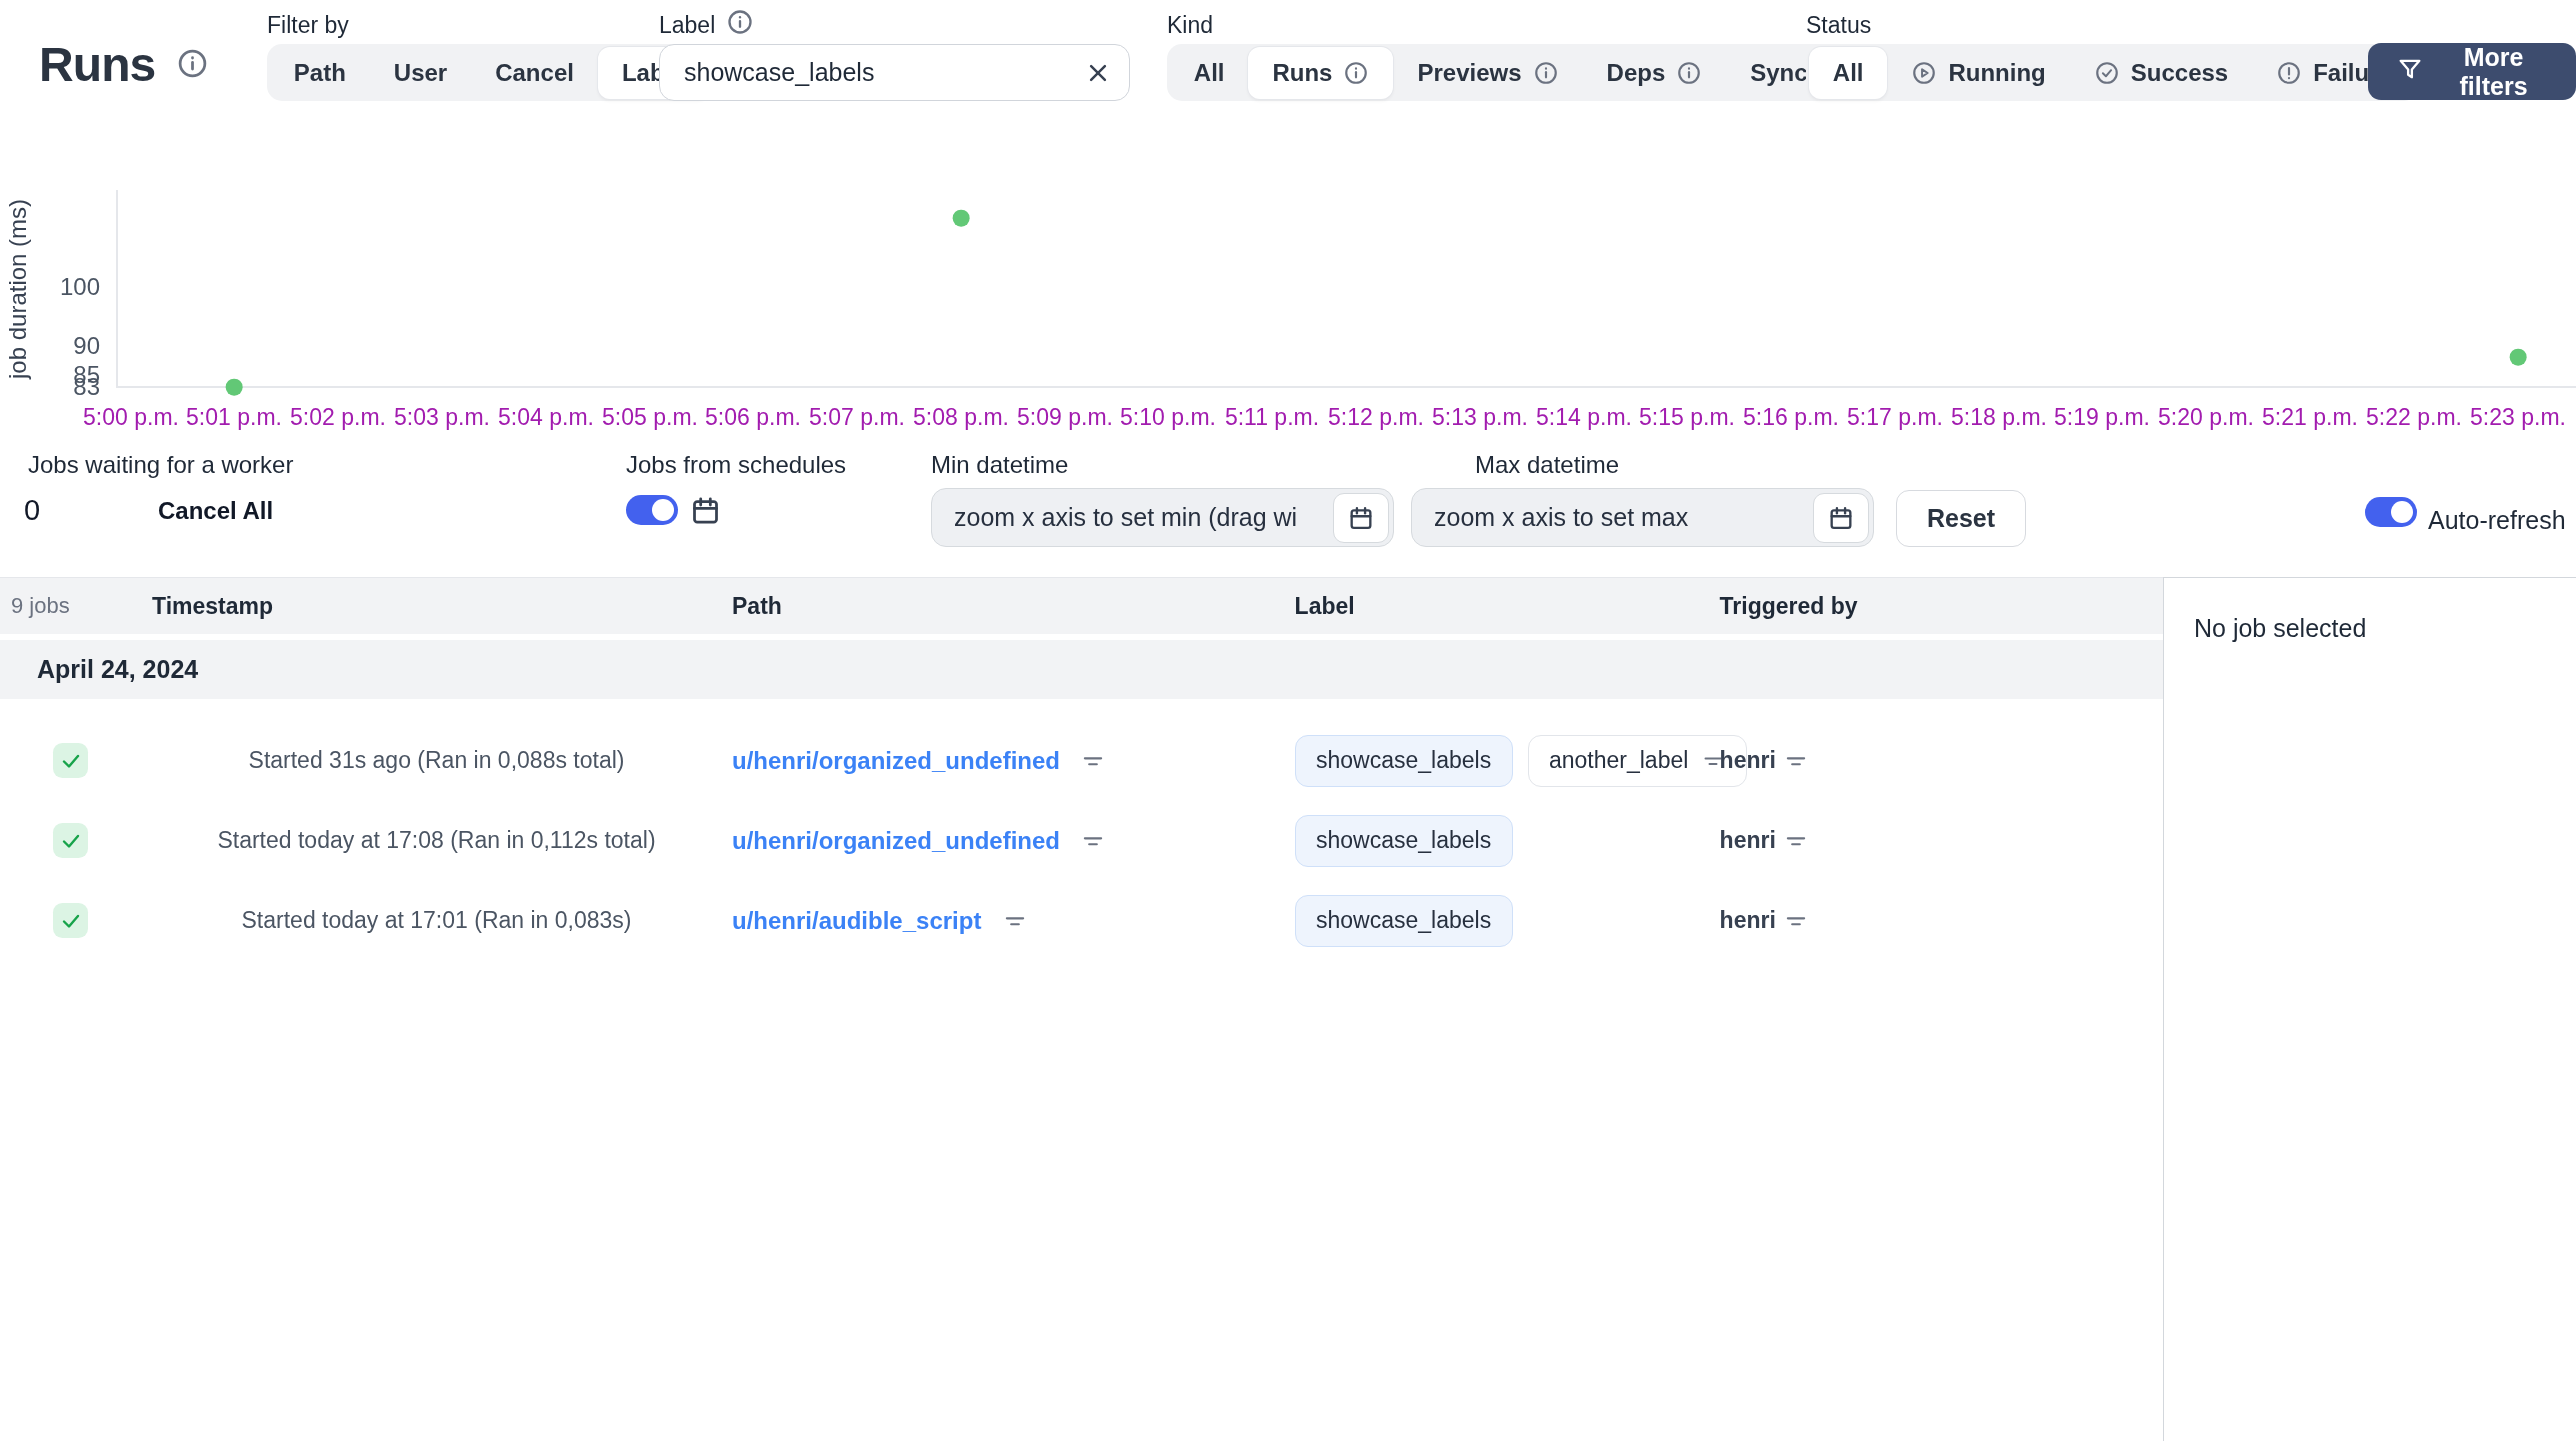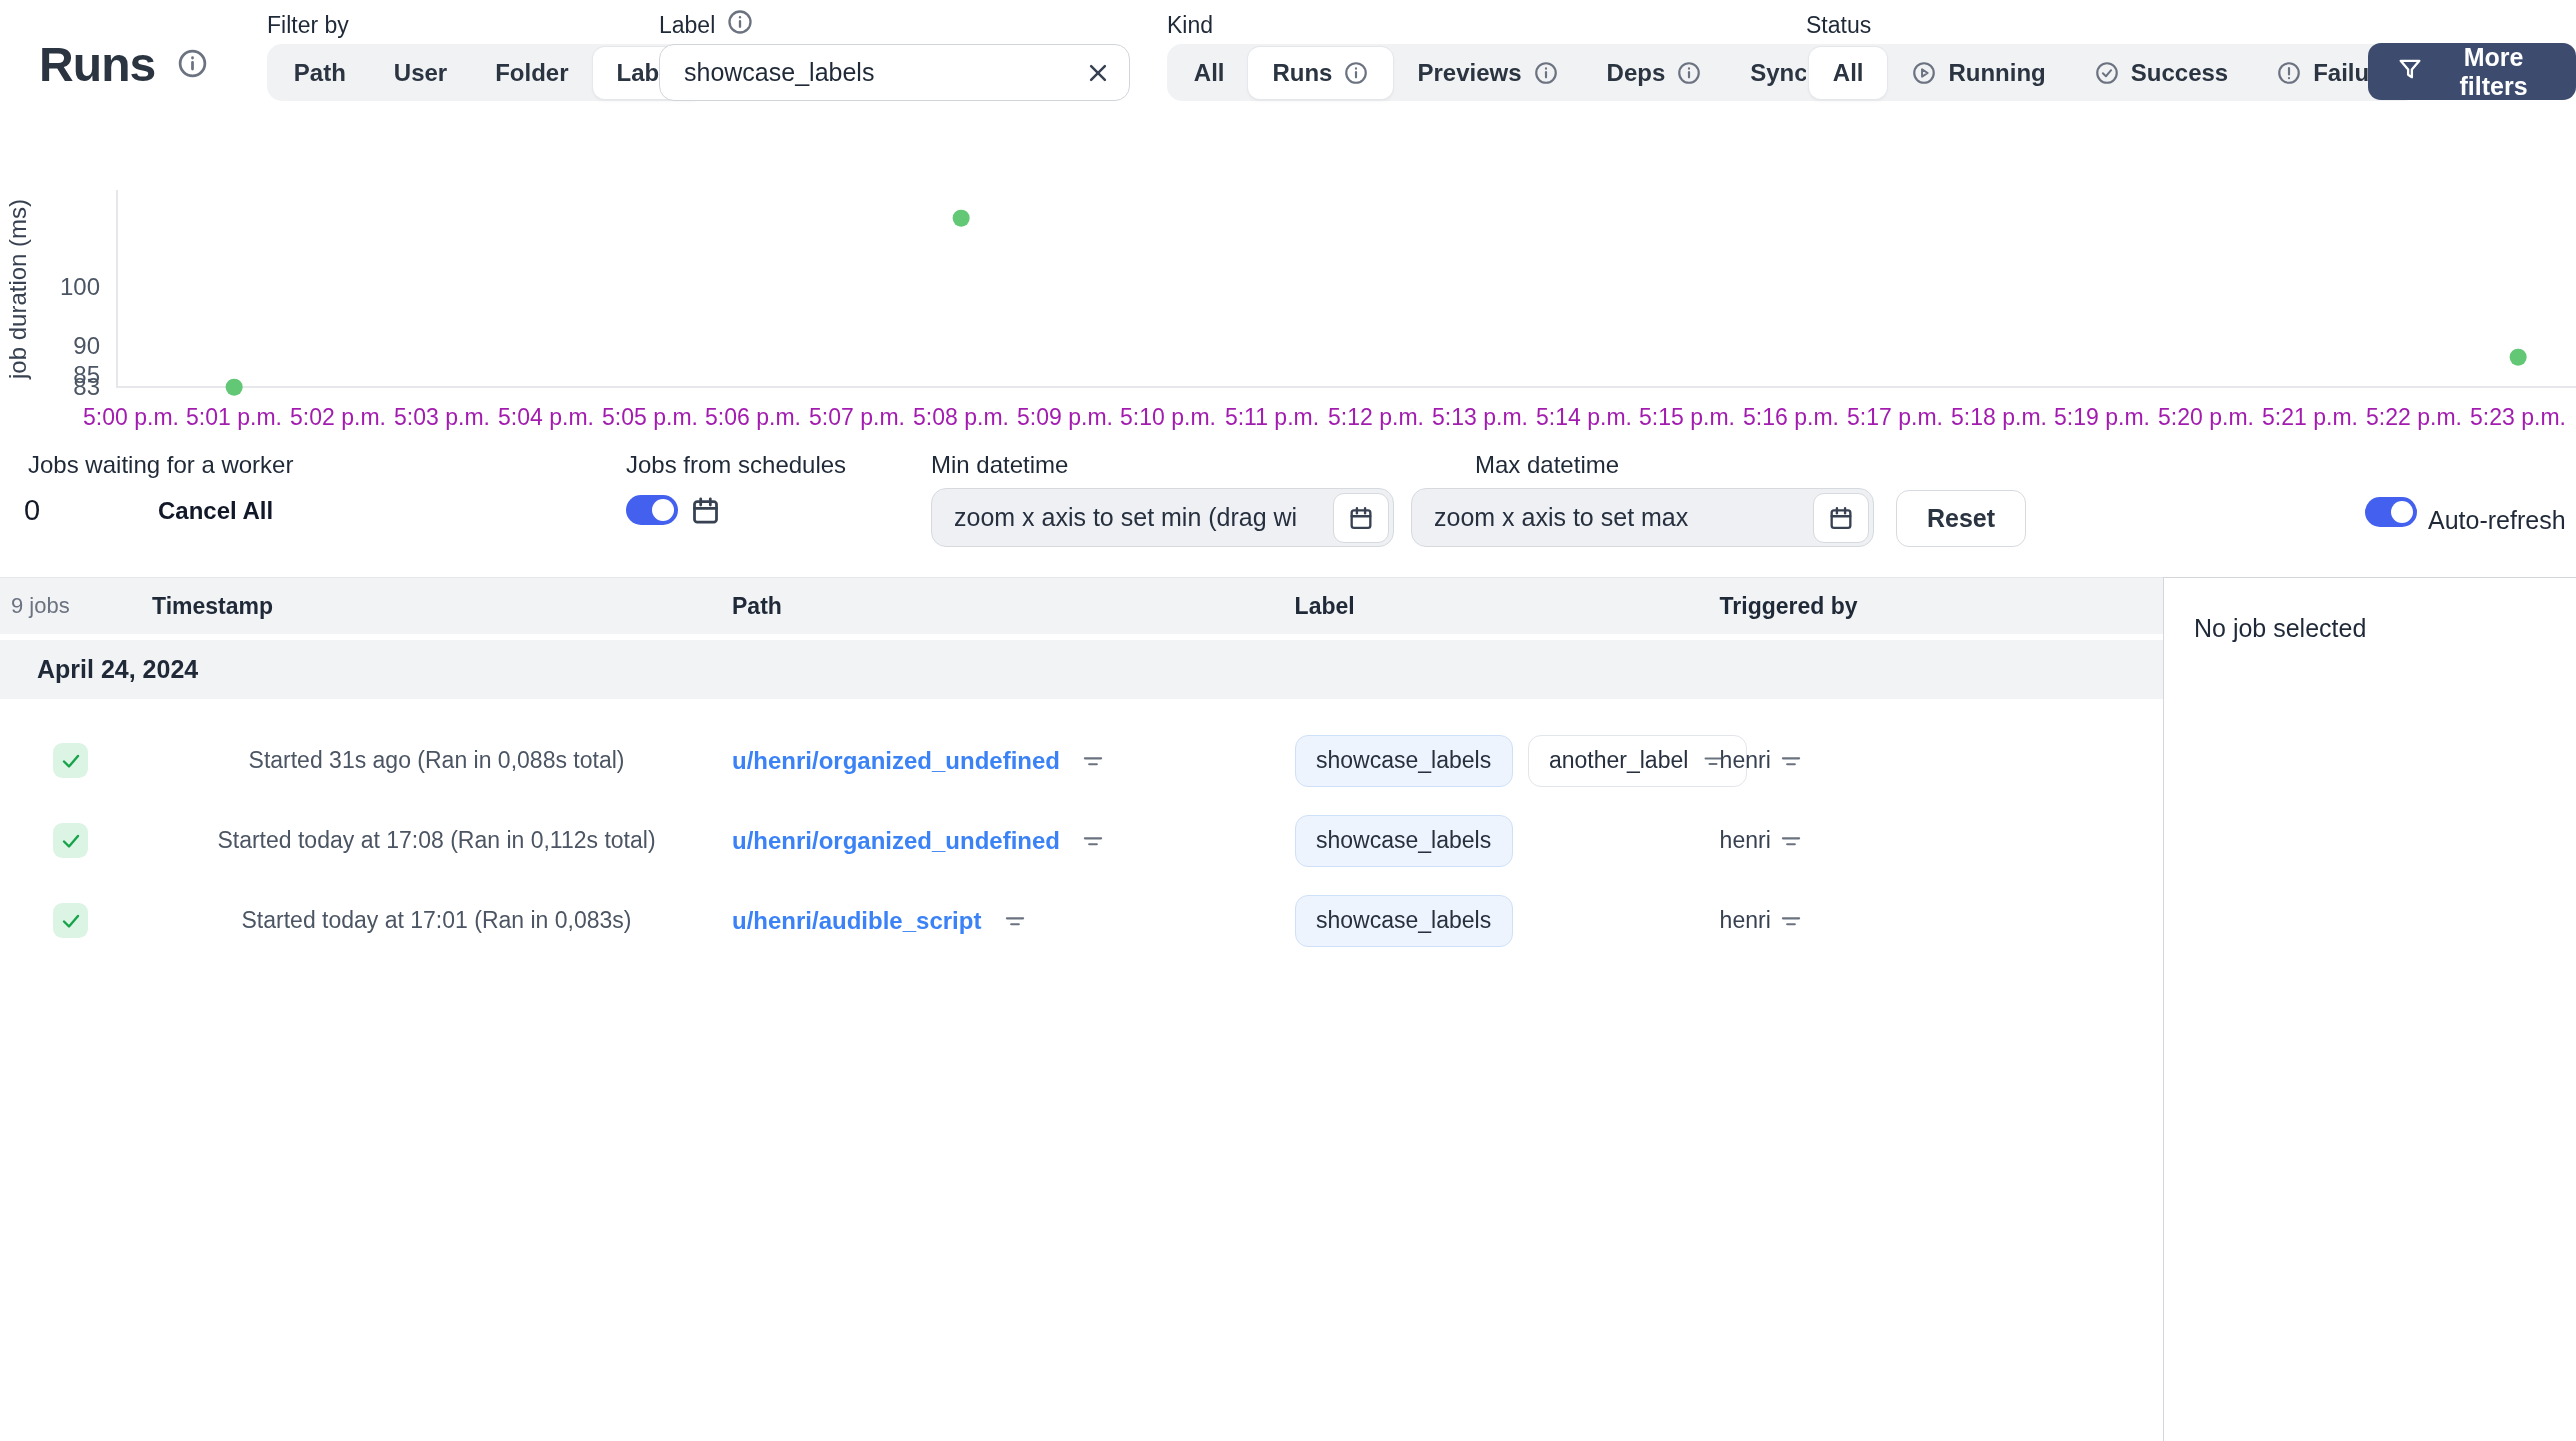--- a/index.html
+++ b/index.html
@@ -104,21 +104,21 @@
   .c-ts { padding-left:13px; font-size:23px; color:#4b5563; }
   .c-path { padding-left:11px; display:flex; align-items:center; gap:20.4px; }
   .path-link { font-size:24px; font-weight:700; color:#3b82f6; text-decoration:none; cursor:pointer; }
   .flt { color:#6b7280; background:none; border:none; cursor:pointer; display:flex; padding:0; }
   .flt .ic { width:26px; height:26px; }
   .c-label { padding-left:4.6px; display:flex; align-items:center; gap:15px; }
   .chip { display:inline-flex; align-items:center; gap:13px; height:52px; padding:0 20.4px;
     border-radius:13px; font-size:23px; color:#27303f; background:#fff; border:1.9px solid #e2e5ea; cursor:pointer; }
   .chip.chip-blue { background:#eef4fd; border-color:#cfe0f9; }
   .chip .ic { width:24px; height:24px; color:#6b7280; }
-  .c-trig { padding-left:5.6px; display:flex; align-items:center; gap:7px; font-size:23px; color:#374151; }
+  .c-trig { padding-left:5.6px; display:flex; align-items:center; gap:7px; font-size:23px; color:#374151;font-weight:bold; }
 
   
   .detail { position:absolute; left:2163px; top:577px; right:0; bottom:0; background:#fff;
     border-left:0.9px solid #d3d7dc; border-top:0.9px solid #d3d7dc; }
   .no-job { position:absolute; left:30px; top:36px; font-size:25px; color:#1f2937; }
 </style>
 </head>
 <body>
 
 <div class="page">
@@ -135,21 +135,21 @@
   <div class="grp g-filterby">
     <div class="grp-label">Filter by</div>
     <div class="seg">
         <button class="seg-item">
           <span>Path</span>
         </button>
         <button class="seg-item">
           <span>User</span>
         </button>
         <button class="seg-item">
-          <span>Folder</span>
+          <span>Cancel</span>
         </button>
         <button class="seg-item sel">
           <span>Label</span>
         </button>
       </div>
   </div>
 
   <div class="grp g-labelfilter">
     <div class="grp-label">
       <span>Label</span>

